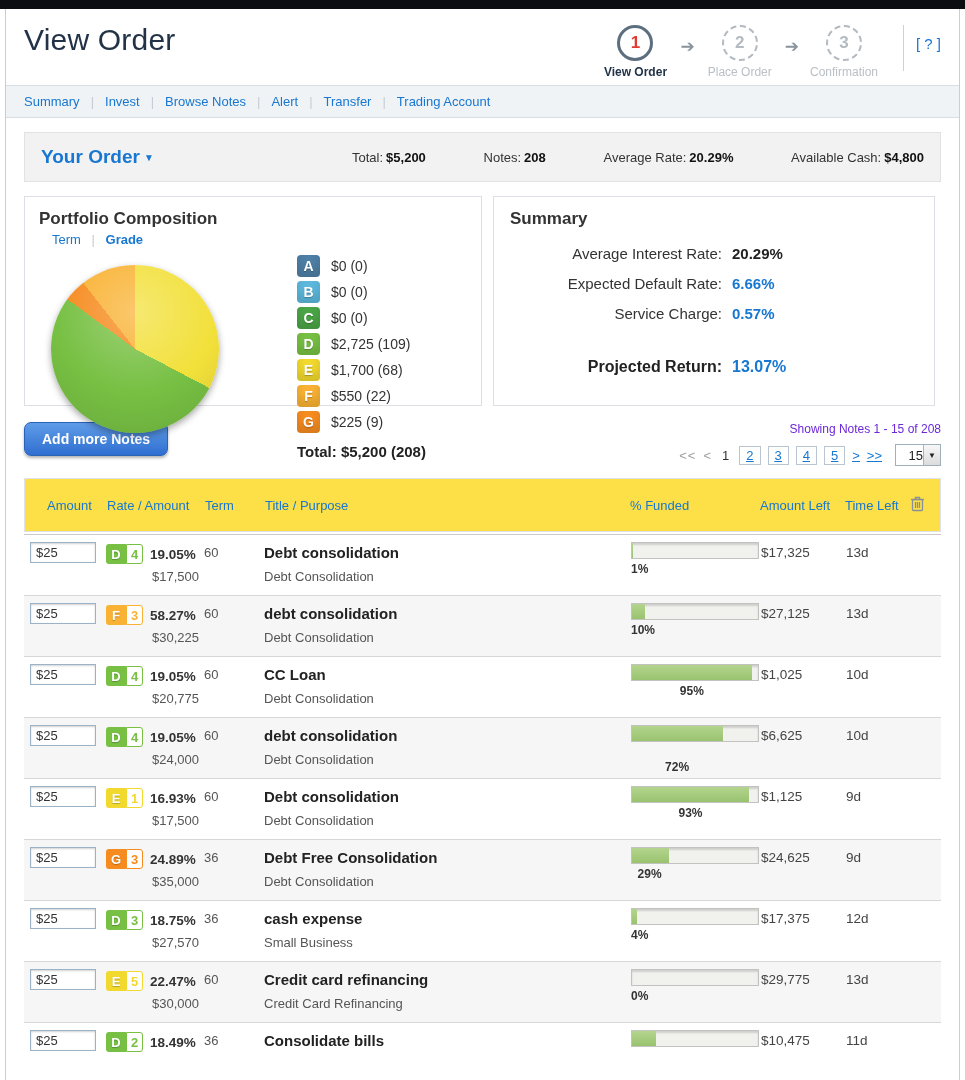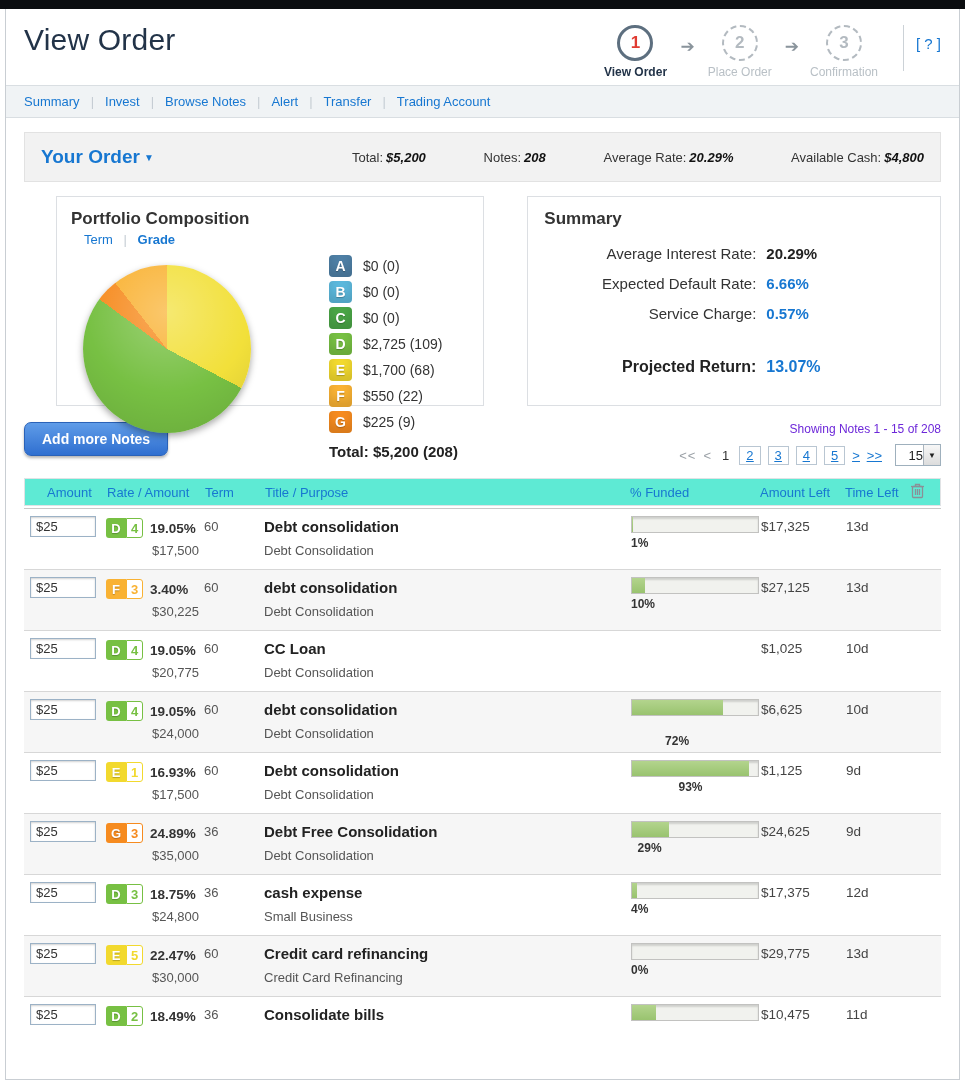--- a/index.html
+++ b/index.html
@@ -30,25 +30,25 @@
   .nav a { color:#1777d1; text-decoration:none; }
   .nav .sep { color:#c5ccd3; margin:0 11px; }
 
   .content { padding:14px 18px 0; }
 
   
   .order-bar { background:#f2f2f2; border:1px solid #e2e2e2; padding:13px 16px; display:flex; align-items:center; }
   .order-title { color:#1777d1; font-size:19px; font-weight:bold; cursor:pointer; }
   .order-title .caret { font-size:10px; margin-left:4px; vertical-align:2px; }
   .order-stats { margin-left:auto; width:572px; display:flex; justify-content:space-between; font-size:13px; color:#333; }
-  .order-stats b { color:#111; margin-left:3px;font-style:italic; }
+  .order-stats b { color:#111; margin-left:3px; }
 
   
   .panels { margin-top:14px; display:flex; gap:11px; }
-  .panel { border:1px solid #dcdfe3; background:#fff; height:210px; position:relative;margin-left:32px; }
+  .panel { border:1px solid #dcdfe3; background:#fff; height:210px; position:relative; }
   .panel.left { width:458px; padding:12px 14px; }
   .panel.right { width:442px; padding:12px 16px; }
   .panel-title { font-size:17px; font-weight:bold; color:#333; }
   .pc-tabs { margin-top:3px; margin-left:13px; font-size:13px; }
   .pc-tabs a { color:#1777d1; text-decoration:none; }
   .pc-tabs .sel { font-weight:bold; }
   .pc-tabs .sep { color:#c5ccd3; margin:0 7px; }
 
   .pie { position:absolute; left:26px; top:68px; width:168px; height:168px; border-radius:50%;
     box-shadow:0 3px 7px rgba(0,0,0,.35); }
@@ -90,21 +90,21 @@
   .page-size { margin-left:6px; width:46px; height:22px; border:1px solid #9fb0bd; display:flex; align-items:center;
     background:#fff; cursor:pointer; }
   .page-size .num { flex:1; padding-left:6px; font-size:13px; color:#222; }
   .page-size .dd { width:17px; height:100%; border-left:1px solid #aab4bd;
     background:linear-gradient(#f7f7f7,#dcdcdc); display:flex; align-items:center; justify-content:center;
     font-size:8px; color:#222; }
 
   
   .grid-cols { display:grid; grid-template-columns:82px 98px 60px 1fr 130px 85px 65px 30px; }
   .tbl { margin-top:12px; }
-  .tbl-head { background:#5eead4; border:1px solid #e0e3e5; padding:3px 0; color:#1777d1; font-size:13px; align-items:center; }
+  .tbl-head { background:#fde047; border:1px solid #e0e3e5; padding:16px 0; color:#1777d1; font-size:13px; align-items:center; }
   .tbl-head .c1 { padding-left:22px; }
   .trash { width:15px; height:17px; }
 
   .note-row { border-top:1px solid #d7d7d7; padding:7px 0 6px; background:#fff;
     grid-template-rows:24px 20px; row-gap:3px; }
   .note-row.alt { background:#f6f6f6; }
   .rows-host > .note-row:first-of-type { border-top:1px solid #c9c9c9; margin-top:2px; }
 
   .amount-input { grid-column:1; grid-row:1; margin-left:6px; width:66px; height:21px; font-size:13px;
     font-family:"Liberation Sans",sans-serif; color:#333; padding:2px 5px; border:1px solid #9cb2c6;
@@ -323,21 +323,21 @@
             <div class="timeleft-cell">13d</div>
           </div>
 
           <div class="note-row grid-cols alt">
             <input class="amount-input" type="text" value="$25" style="">
             <div class="rate-cell">
               <span class="grade-badge">
                 <span class="badge-letter" style="background: rgb(249, 178, 51);">F</span>
                 <span class="badge-sub" style="color: rgb(249, 178, 51); border-color: rgb(249, 178, 51);">3</span>
               </span>
-              <span class="rate-val">3.40%</span>
+              <span class="rate-val">58.27%</span>
             </div>
             <div class="loan-amt">$30,225</div>
             <div class="term-cell">60</div>
             <div class="title-cell">debt consolidation</div>
             <div class="purpose-cell">Debt Consolidation</div>
             <div class="funded-cell">
               <div class="bar">
                 <div class="bar-fill" style="width: 10%;"></div>
               </div>
               <div class="bar-label-wrap">
@@ -354,20 +354,28 @@
               <span class="grade-badge">
                 <span class="badge-letter" style="background: rgb(119, 192, 67);">D</span>
                 <span class="badge-sub" style="color: rgb(119, 192, 67); border-color: rgb(119, 192, 67);">4</span>
               </span>
               <span class="rate-val">19.05%</span>
             </div>
             <div class="loan-amt">$20,775</div>
             <div class="term-cell">60</div>
             <div class="title-cell">CC Loan</div>
             <div class="purpose-cell">Debt Consolidation</div>
+            <div class="funded-cell">
+              <div class="bar">
+                <div class="bar-fill" style="width: 95%;"></div>
+              </div>
+              <div class="bar-label-wrap">
+                <span class="bar-label" style="left: 47.5%; transform: translateX(-50%);">95%</span>
+              </div>
+            </div>
             <div class="amtleft-cell">$1,025</div>
             <div class="timeleft-cell">10d</div>
           </div>
 
           <div class="note-row grid-cols alt">
             <input class="amount-input" type="text" value="$25" style="">
             <div class="rate-cell">
               <span class="grade-badge">
                 <span class="badge-letter" style="background: rgb(119, 192, 67);">D</span>
                 <span class="badge-sub" style="color: rgb(119, 192, 67); border-color: rgb(119, 192, 67);">4</span>
@@ -442,21 +450,21 @@
 
           <div class="note-row grid-cols">
             <input class="amount-input" type="text" value="$25" style="">
             <div class="rate-cell">
               <span class="grade-badge">
                 <span class="badge-letter" style="background: rgb(119, 192, 67);">D</span>
                 <span class="badge-sub" style="color: rgb(119, 192, 67); border-color: rgb(119, 192, 67);">3</span>
               </span>
               <span class="rate-val">18.75%</span>
             </div>
-            <div class="loan-amt">$24,800</div>
+            <div class="loan-amt">$27,570</div>
             <div class="term-cell">36</div>
             <div class="title-cell">cash expense</div>
             <div class="purpose-cell">Small Business</div>
             <div class="funded-cell">
               <div class="bar">
                 <div class="bar-fill" style="width: 4%;"></div>
               </div>
               <div class="bar-label-wrap">
                 <span class="bar-label" style="left: 0px;">4%</span>
               </div>

